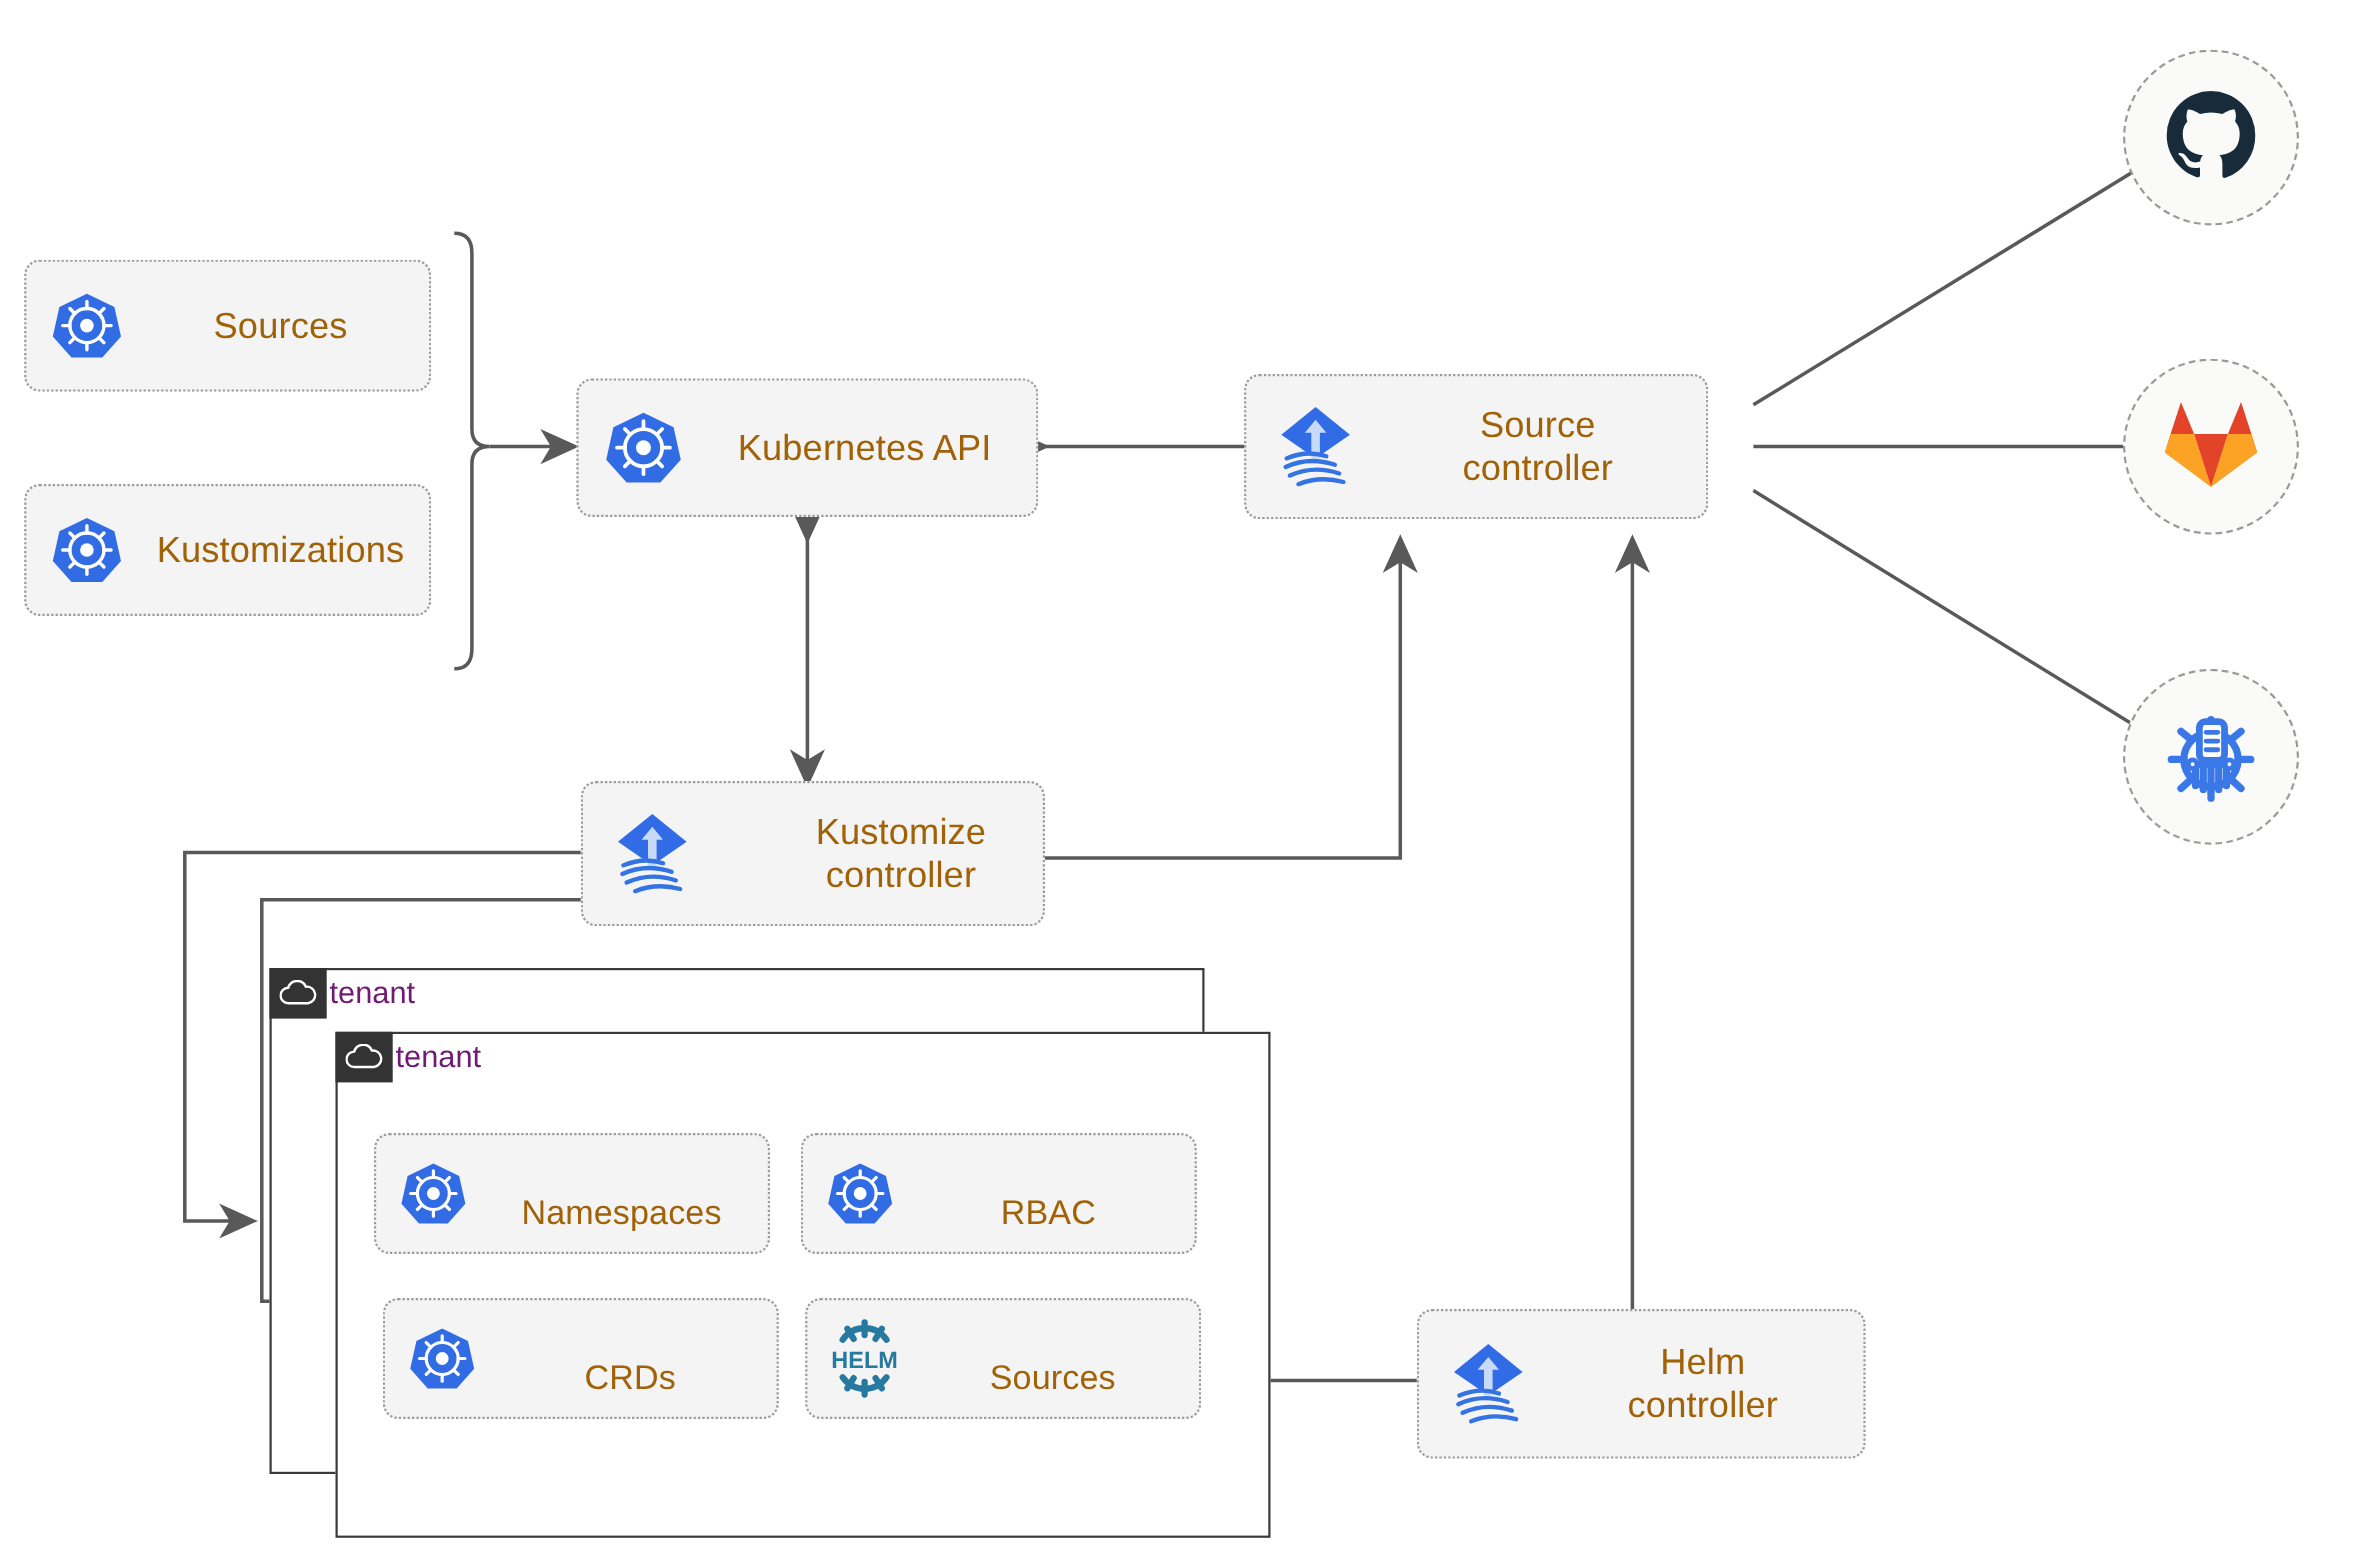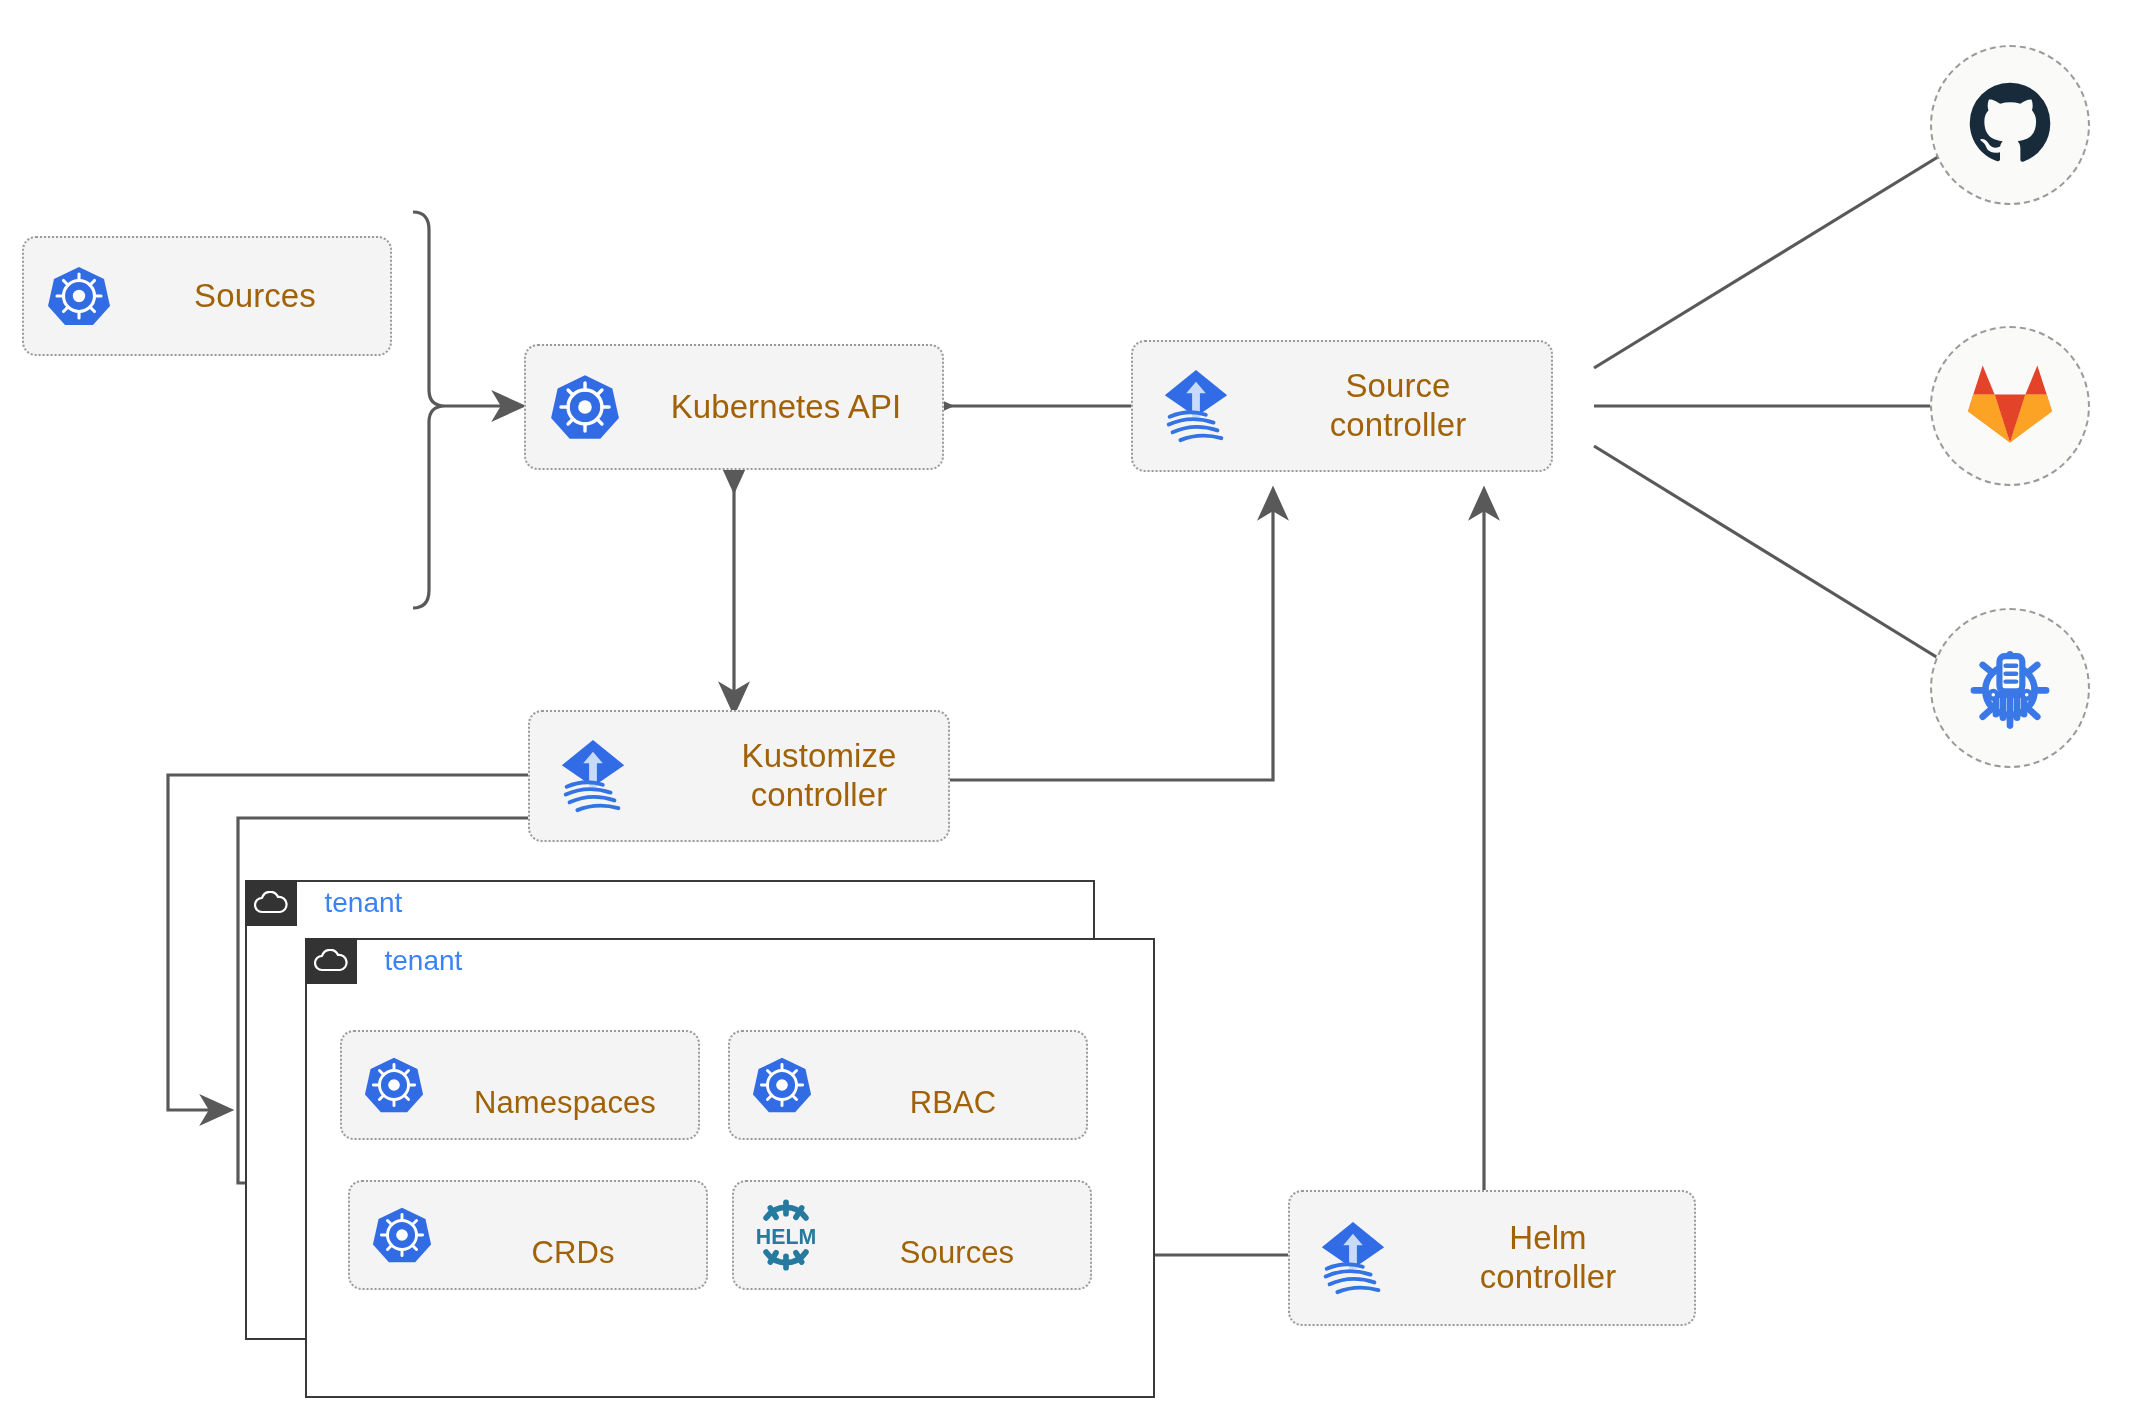--- a/index.html
+++ b/index.html
@@ -37,21 +37,21 @@
   }
   .tenant .bar{
     position:absolute;left:-2.5px;top:-2.5px;height:46px;
     display:flex;align-items:center;
   }
   .tenant .chip{
     width:52px;height:46px;background:#333333;
     display:flex;align-items:center;justify-content:center;
   }
   .tenant .tname{
-    margin-left:28px;font-size:28px;color:#3b82f6;white-space:nowrap;
+    margin-left:3px;font-size:28px;color:#701a75;white-space:nowrap;
   }
 </style>
 </head>
 <body>
 
 <div id="canvas">
 
   <svg class="wires" viewBox="0 0 2144 1407">
     <defs>
       <marker id="ah" markerWidth="12" markerHeight="12" refX="9" refY="5" orient="auto">
@@ -100,20 +100,40 @@
           <path d="M21 21 L16.5 16.5"></path>
             <path d="M43 43 L47.5 47.5"></path>
           <path d="M43 21 L47.5 16.5"></path>
             <path d="M21 43 L16.5 47.5"></path>
         </g>
       </svg>
     </span>
     <span class="lbl">Sources</span>
   </div>
 
+  <div class="node" style="left:22px;top:440px;width:370px;height:120px;">
+    <span class="ico" style="width:110px">
+      <svg width="64" height="64" viewBox="0 0 64 64">
+        <path d="M32 3 L57 15 L63 42 L46 61 L18 61 L1 42 L7 15 Z" fill="#326CE5"></path>
+        <g fill="none" stroke="#fff" stroke-width="3.1" stroke-linecap="round">
+          <circle cx="32" cy="32" r="6.2" fill="#fff" stroke="none"></circle>
+          <circle cx="32" cy="32" r="15.5"></circle>
+          <path d="M32 16.5 L32 10"></path>
+            <path d="M32 47.5 L32 54"></path>
+          <path d="M16.5 32 L10 32"></path>
+            <path d="M47.5 32 L54 32"></path>
+          <path d="M21 21 L16.5 16.5"></path>
+            <path d="M43 43 L47.5 47.5"></path>
+          <path d="M43 21 L47.5 16.5"></path>
+            <path d="M21 43 L16.5 47.5"></path>
+        </g>
+      </svg>
+    </span>
+    <span class="lbl">Kustomizations</span>
+  </div>
 
   <div class="node" style="left:524px;top:344px;width:420px;height:126px;">
     <span class="ico" style="width:118px">
       <svg width="70" height="70" viewBox="0 0 64 64">
         <path d="M32 3 L57 15 L63 42 L46 61 L18 61 L1 42 L7 15 Z" fill="#326CE5"></path>
         <g fill="none" stroke="#fff" stroke-width="3.1" stroke-linecap="round">
           <circle cx="32" cy="32" r="6.2" fill="#fff" stroke="none"></circle>
           <circle cx="32" cy="32" r="15.5"></circle>
           <path d="M32 16.5 L32 10"></path>
             <path d="M32 47.5 L32 54"></path>

